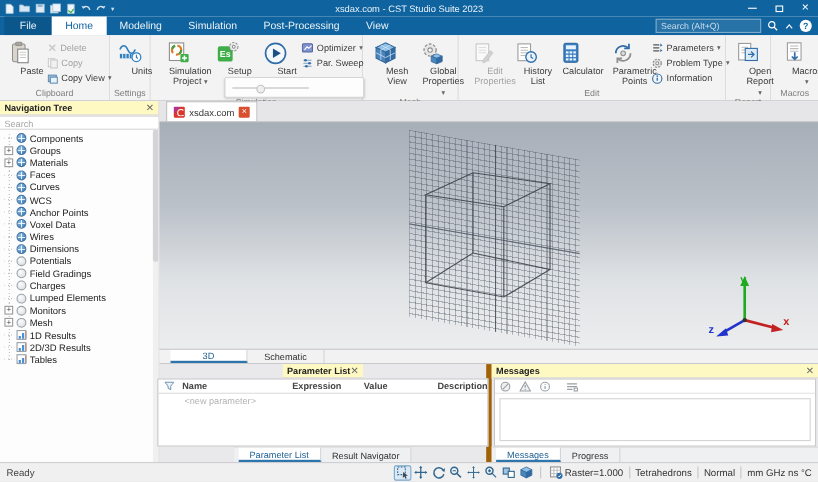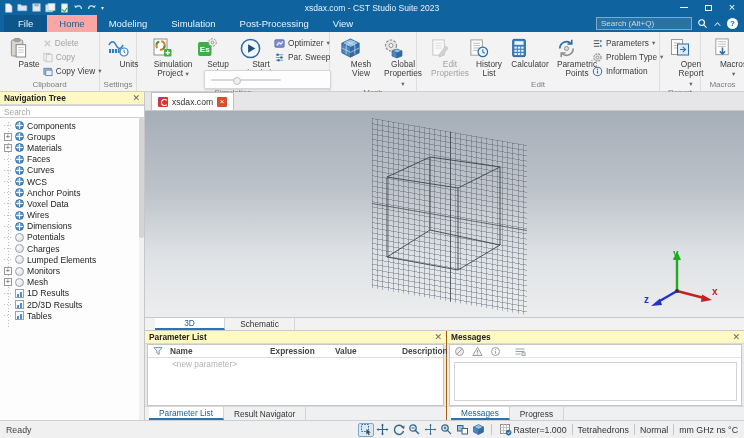--- a/index.html
+++ b/index.html
@@ -17,21 +17,21 @@
   .winbtn{width:24px;height:15px;display:flex;align-items:center;justify-content:center;color:#fff;}
   .glyph-min{width:8px;height:1px;background:#fff;display:block;}
   .glyph-max{width:7px;height:6px;border:1px solid #fff;display:block;}
   .glyph-close{font-size:11px;line-height:1;}
 
   
   .tabbar{position:absolute;left:0;top:15px;right:0;height:17px;background:#0f649f;display:flex;align-items:flex-end;}
   .menu-tabs{display:flex;height:17px;align-items:flex-end;padding-left:4px;}
   .mtab{padding:3px 12px 3px;color:#eaf2f9;font-size:9.5px;text-align:center;}
   .mtab.file{background:#0b578c;padding:3px 14px;}
-  .mtab.active{background:#fca5a5;color:#0f649f;}
+  .mtab.active{background:#ffffff;color:#0f649f;}
   .tab-right{margin-left:auto;display:flex;align-items:center;gap:5px;padding:0 6px 2px;}
   .searchbox{width:96px;height:13px;border:1px solid #7fa9c9;background:rgba(255,255,255,.10);
              color:#c9dcec;font-size:8px;display:flex;align-items:center;padding:0 4px;}
   .tbicon{display:flex;align-items:center;}
 
   
   .ribbon{position:absolute;left:0;top:32px;right:0;height:60px;background:#f3f3f4;border-bottom:1px solid #cfcfd1;display:flex;}
   .rgroup{display:flex;flex-direction:column;border-right:1px solid #dddde0;padding:2px 1px 0;flex-shrink:0;}
   .rg-body{flex:1;display:flex;align-items:stretch;justify-content:center;}
   .rg-label{text-align:center;font-size:8px;color:#7d7d7d;padding:0 0 2px;}
@@ -99,21 +99,21 @@
   .axes-svg{right:18px;bottom:8px;}
   .axis-label{font-family:"Liberation Sans",sans-serif;font-size:10px;font-weight:bold;}
 
   .viewtabs{height:13px;background:#f2f2f3;border-bottom:1px solid #c9c9cb;display:flex;align-items:stretch;padding-left:10px;}
   .vtab{width:70px;display:flex;align-items:center;justify-content:center;font-size:8.3px;color:#333;border-right:1px solid #d4d4d6;}
   .vtab.active{background:#fff;border-bottom:2px solid #2d76ad;color:#1b5e92;}
 
   
   .bottom{flex:1;display:flex;background:#e9e9eb;}
   .panel{display:flex;flex-direction:column;}
-  .panel.paramlist{width:302px;border-right:1px solid #a16207;}
+  .panel.paramlist{width:302px;border-right:5px solid #a16207;align-items:center;}
   .panel.messages{flex:1;}
   .pbody{flex:1;background:#fff;border:1px solid #c6c6c8;margin:0 2px;position:relative;}
   .pcols{display:grid;grid-template-columns:20px 100px 65px 67px 1fr;align-items:center;height:13px;border-bottom:1px solid #dcdcde;padding-left:2px;}
   .pcol{font-size:8.3px;color:#444;font-weight:bold;}
   .newparam{height:12px;display:flex;align-items:center;padding-left:24px;color:#b3b3b3;font-size:8.3px;}
   .msg-toolbar{height:13px;display:flex;align-items:center;gap:7px;padding-left:4px;border-bottom:1px solid #e4e4e6;}
   .msg-inner{position:absolute;left:4px;right:4px;top:17px;bottom:4px;border:1px solid #d4d4d6;background:#fff;}
   .btabs{height:14px;display:flex;align-items:stretch;background:#eef0f1;padding-left:4px;border-top:1px solid #d9d9db;}
   .btab{display:flex;align-items:center;padding:0 10px;font-size:8.3px;color:#333;border-right:1px solid #d4d4d6;}
   .btab.active{background:#fff;border-bottom:2px solid #2d76ad;color:#1b5e92;}
@@ -562,20 +562,25 @@
           </div>
           <div class="trow">
             <span class="stub"></span>
             <span class="tico ico-cube"></span>
             <span class="tlabel">Dimensions</span>
           </div>
           <div class="trow">
             <span class="stub"></span>
             <span class="tico ico-circle"></span>
             <span class="tlabel">Potentials</span>
+          </div>
+          <div class="trow">
+            <span class="stub"></span>
+            <span class="tico ico-circle"></span>
+            <span class="tlabel">Field Gradings</span>
           </div>
           <div class="trow">
             <span class="stub"></span>
             <span class="tico ico-circle"></span>
             <span class="tlabel">Charges</span>
           </div>
           <div class="trow">
             <span class="stub"></span>
             <span class="tico ico-circle"></span>
             <span class="tlabel">Lumped Elements</span>

